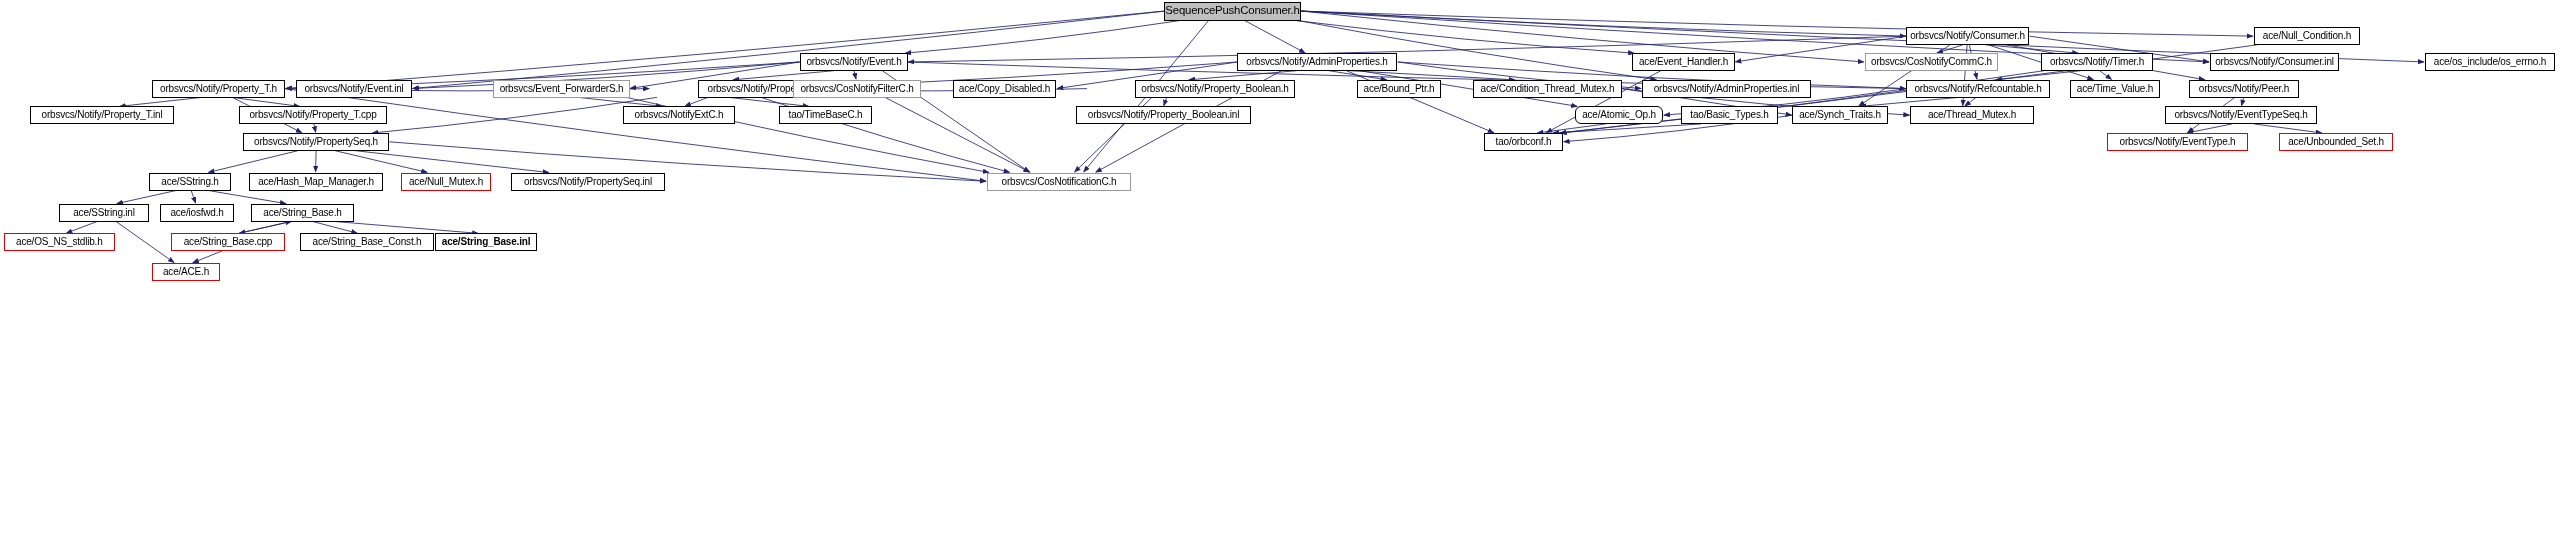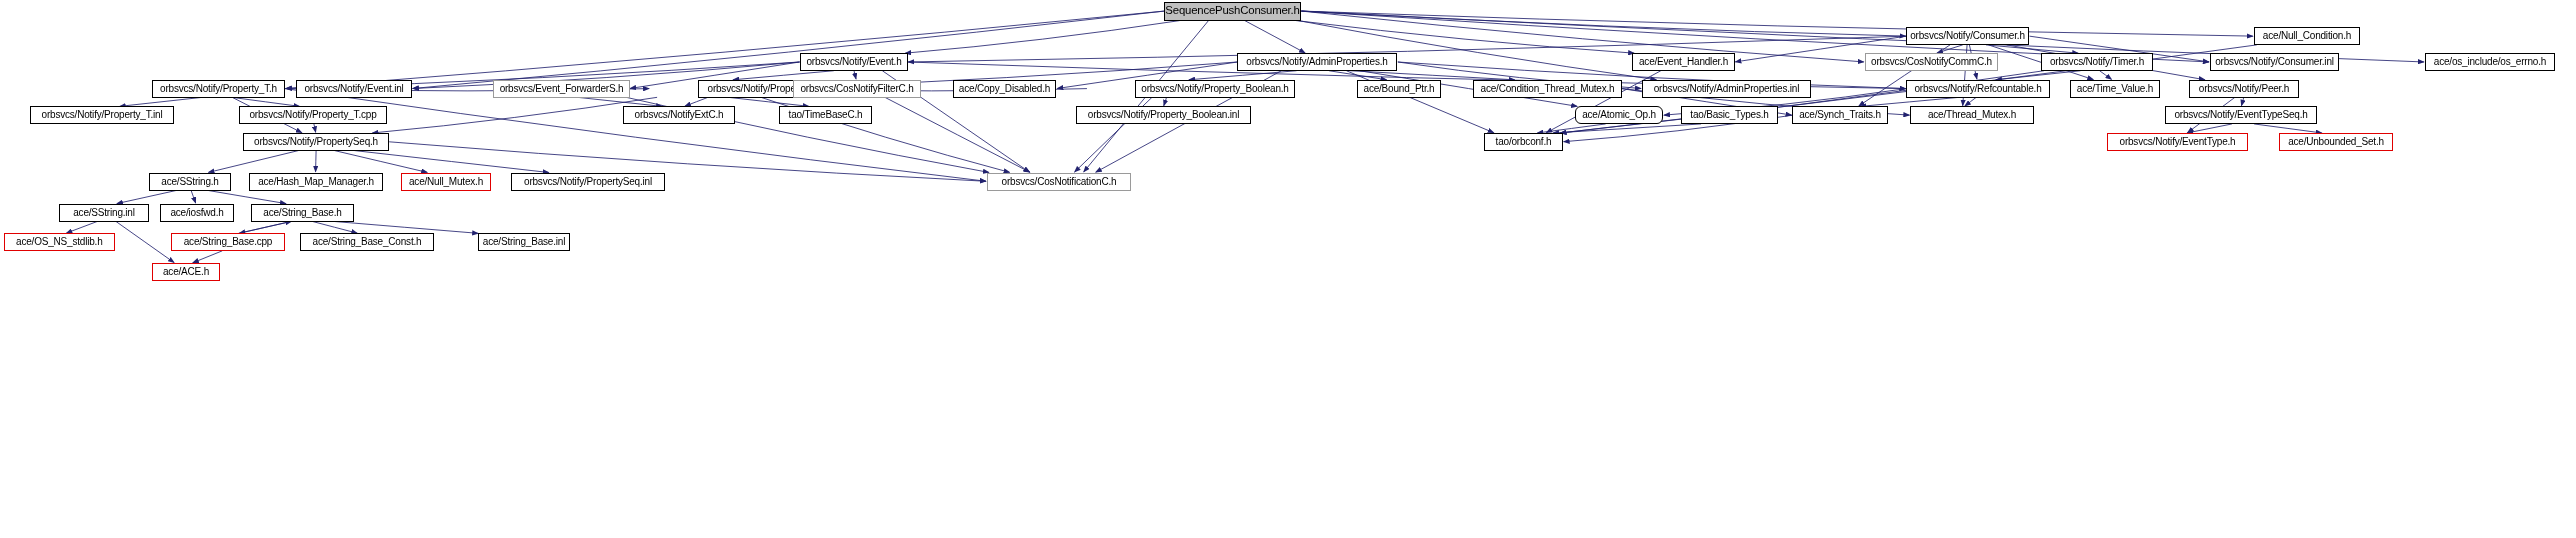--- a/index.html
+++ b/index.html
@@ -280,20 +280,20 @@
     </div>
     <div class="gnode red" style="left: 3.8px; top: 233px; width: 111px;">
       <span>ace/OS_NS_stdlib.h</span>
     </div>
     <div class="gnode red" style="left: 171px; top: 233px; width: 114px;">
       <span>ace/String_Base.cpp</span>
     </div>
     <div class="gnode" style="left: 300px; top: 233px; width: 134px;">
       <span>ace/String_Base_Const.h</span>
     </div>
-    <div class="gnode" style="left: 478px; top: 233px; width: 92px;">
+    <div class="gnode" style="left: 435px; top: 233px; width: 102px; font-weight: bold;">
       <span>ace/String_Base.inl</span>
     </div>
     <div class="gnode red" style="left: 152px; top: 263px; width: 68px;">
       <span>ace/ACE.h</span>
     </div>
   </div>
 
 
 </body></html>

